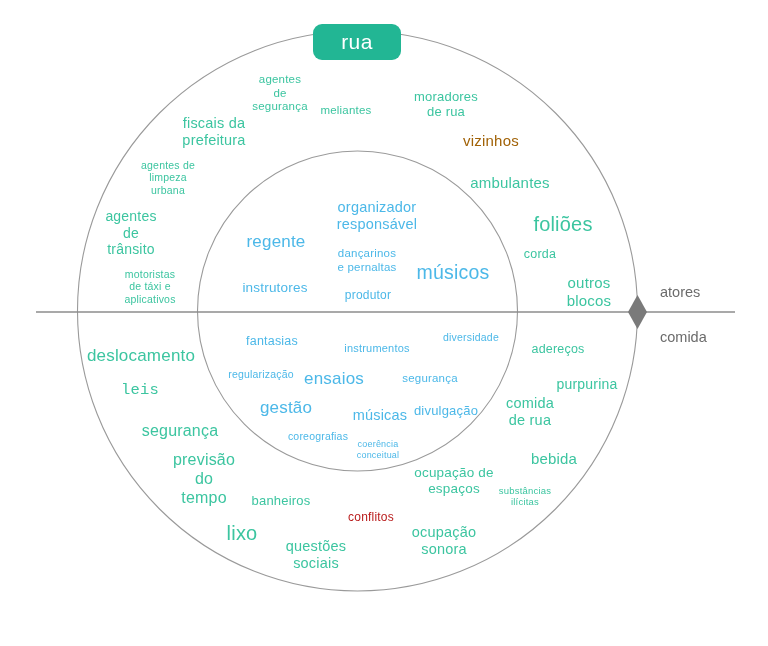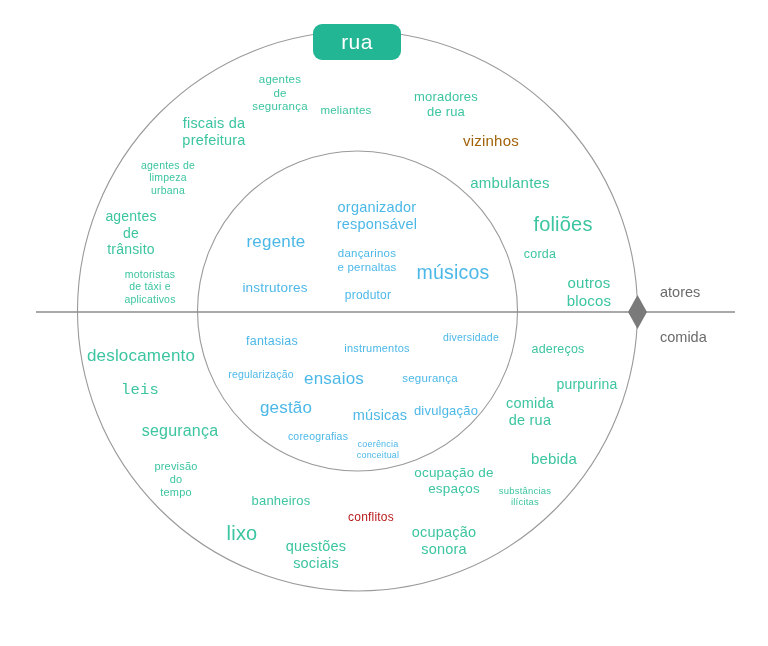--- a/index.html
+++ b/index.html
@@ -121,21 +121,21 @@
       <div class="word" style="left: 318px; top: 436px; font-size: 10.5px; color: rgb(76, 184, 232);">coreografias</div>
       <div class="word" style="left: 378px; top: 450px; font-size: 9px; color: rgb(76, 184, 232);">coerência
 conceitual</div>
       <div class="word" style="left: 141px; top: 356px; font-size: 17px; color: rgb(60, 197, 160);">deslocamento</div>
       <div class="word" style="left: 558px; top: 349px; font-size: 12.5px; color: rgb(60, 197, 160);">adereços</div>
       <div class="word" style="left: 140px; top: 390px; font-size: 15.5px; color: rgb(60, 197, 160); font-family: Liberation Mono, monospace;">leis</div>
       <div class="word" style="left: 587px; top: 384px; font-size: 14px; color: rgb(60, 197, 160);">purpurina</div>
       <div class="word" style="left: 180px; top: 431px; font-size: 16px; color: rgb(60, 197, 160);">segurança</div>
       <div class="word" style="left: 530px; top: 412px; font-size: 14.5px; color: rgb(60, 197, 160);">comida
 de rua</div>
-      <div class="word" style="left: 176px; top: 479px; font-size: 11px; color: rgb(60, 197, 160);">previsão
+      <div class="word" style="left: 204px; top: 479px; font-size: 16px; color: rgb(60, 197, 160);">previsão
 do
 tempo</div>
       <div class="word" style="left: 554px; top: 459px; font-size: 15px; color: rgb(60, 197, 160);">bebida</div>
       <div class="word" style="left: 454px; top: 481px; font-size: 13.5px; color: rgb(60, 197, 160);">ocupação de
 espaços</div>
       <div class="word" style="left: 525px; top: 496px; font-size: 9.5px; color: rgb(60, 197, 160);">substâncias
 ilícitas</div>
       <div class="word" style="left: 281px; top: 501px; font-size: 13px; color: rgb(60, 197, 160);">banheiros</div>
       <div class="word" style="left: 371px; top: 517px; font-size: 12px; color: #b91c1c;">conflitos</div>
       <div class="word" style="left: 242px; top: 534px; font-size: 20px; color: rgb(60, 197, 160);">lixo</div>

